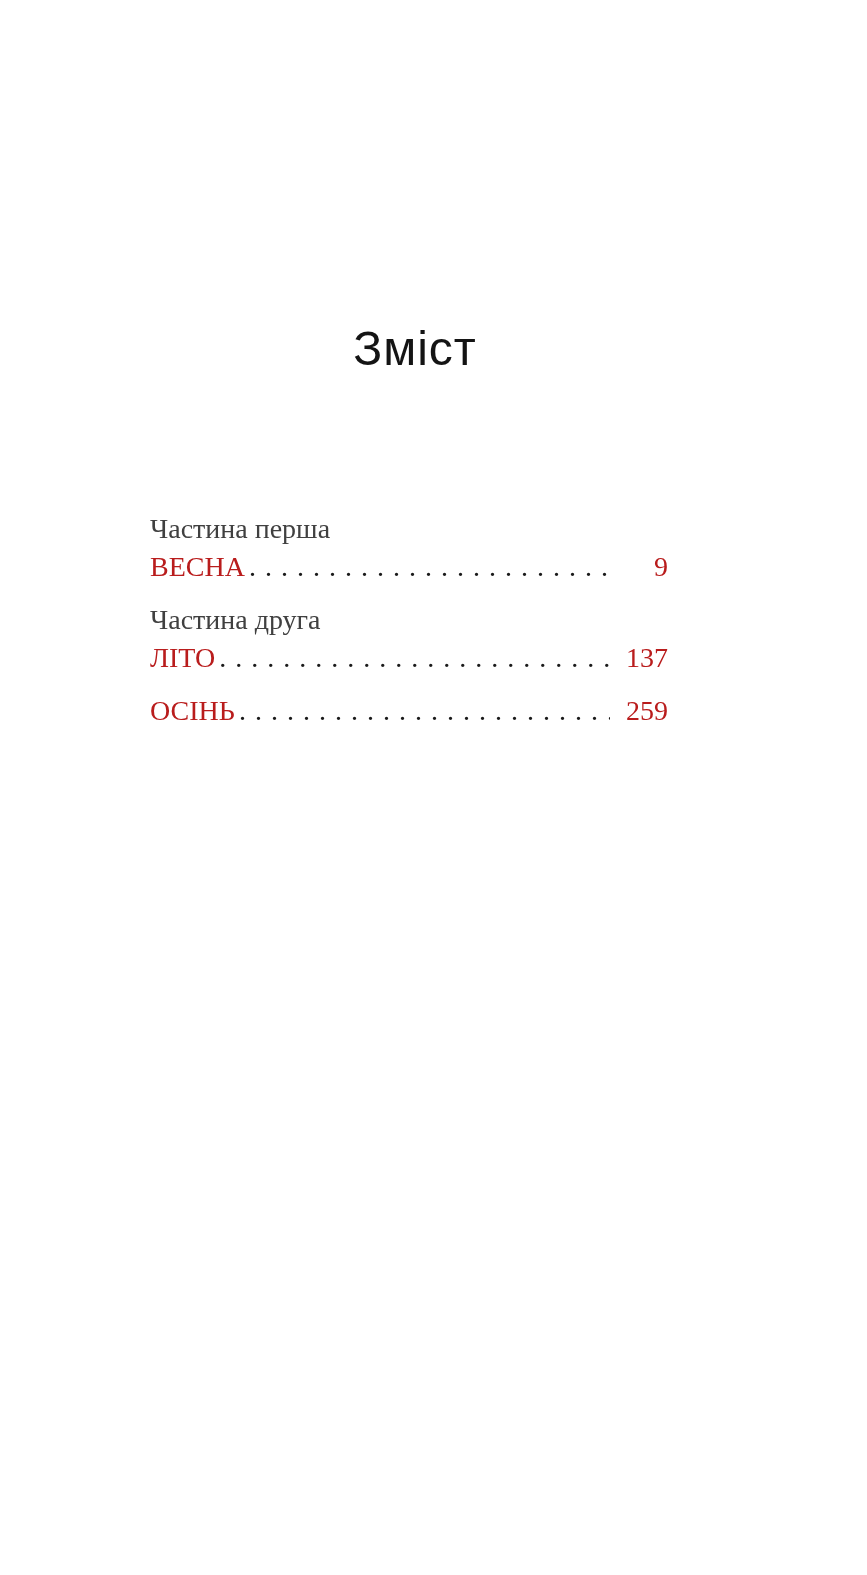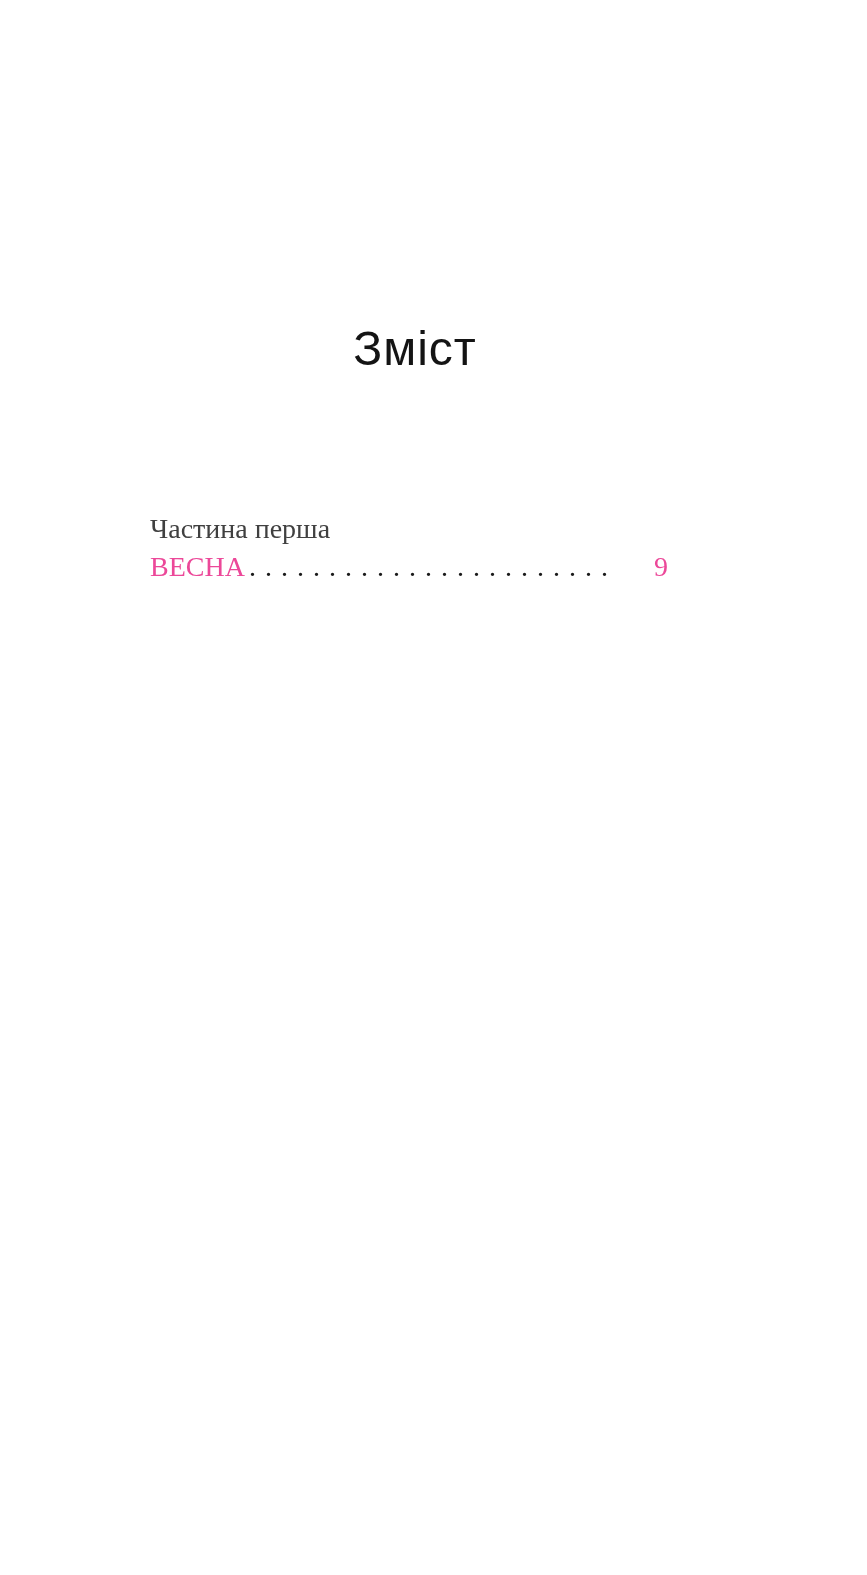--- a/index.html
+++ b/index.html
@@ -47,21 +47,21 @@
   .toc-part {
     font-size: 28px;
     line-height: 38px;
     color: #404040;
   }
   .toc-line {
     display: flex;
     align-items: baseline;
     font-size: 28px;
     line-height: 38px;
-    color: #ec4899;
+    color: #b91c1c;
     font-family: Liberation Serif, serif;
   }
   .toc-entry-title {
     white-space: nowrap;
     flex: 0 0 auto;
   }
   .dot-leader {
     flex: 1 1 auto;
     overflow: hidden;
     white-space: nowrap;
@@ -91,18 +91,31 @@
 
     <div class="toc-entry">
       <div class="toc-part">Частина перша</div>
       <div class="toc-line">
         <span class="toc-entry-title">ВЕСНА</span>
         <span class="dot-leader"></span>
         <span class="toc-page-num">9</span>
       </div>
     </div>
 
+    <div class="toc-entry">
+      <div class="toc-part">Частина друга</div>
+      <div class="toc-line">
+        <span class="toc-entry-title">ЛІТО</span>
+        <span class="dot-leader"></span>
+        <span class="toc-page-num">137</span>
+      </div>
+    </div>
 
     <div class="toc-entry">
+      <div class="toc-line">
+        <span class="toc-entry-title">ОСІНЬ</span>
+        <span class="dot-leader"></span>
+        <span class="toc-page-num">259</span>
+      </div>
     </div>
 
   </div>
 </div>
 
 </body></html>

